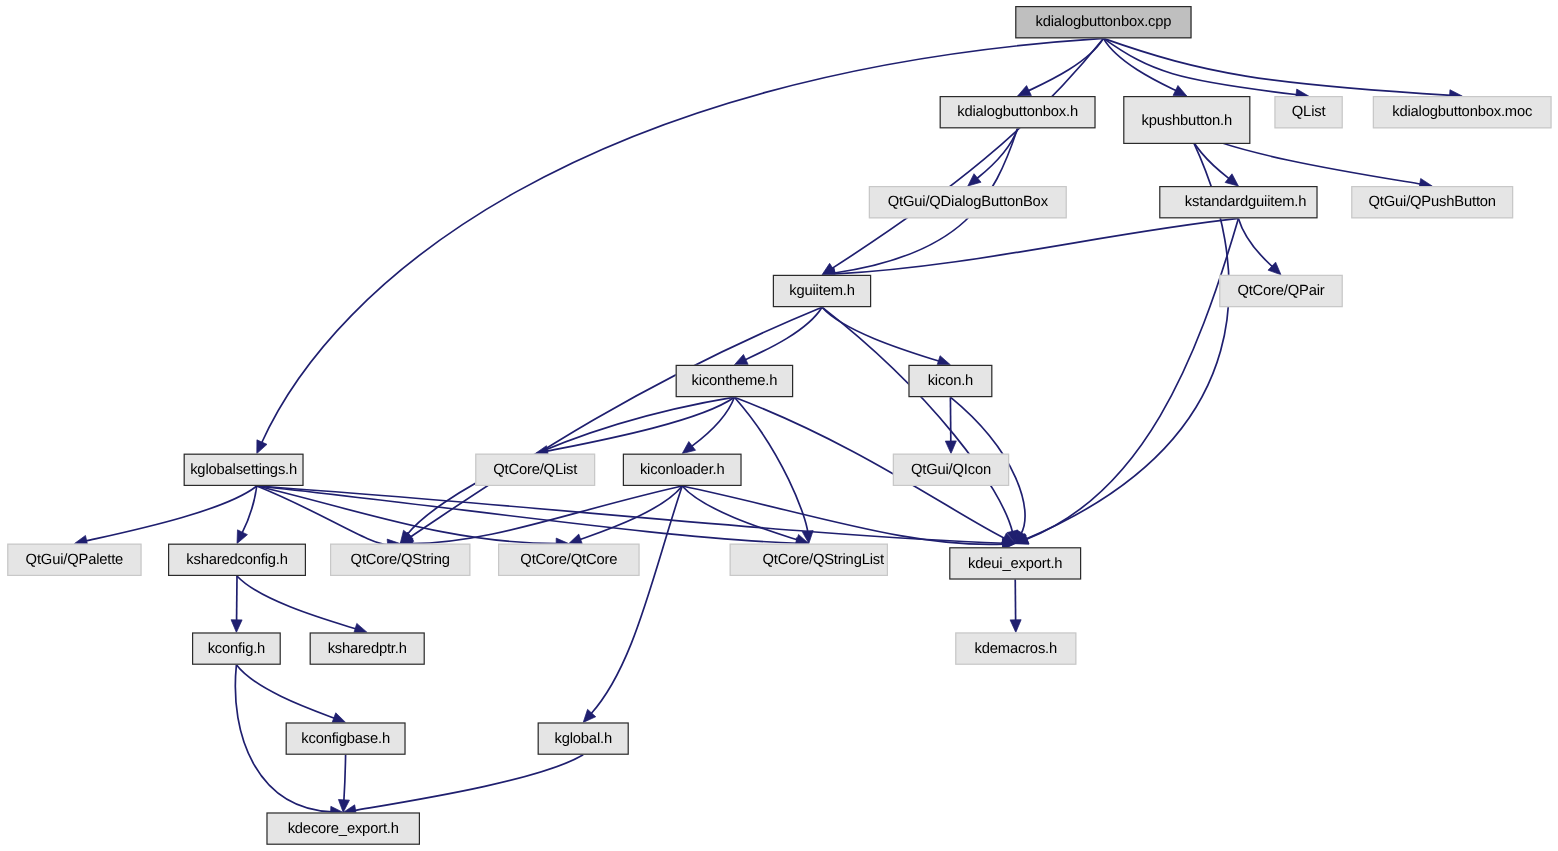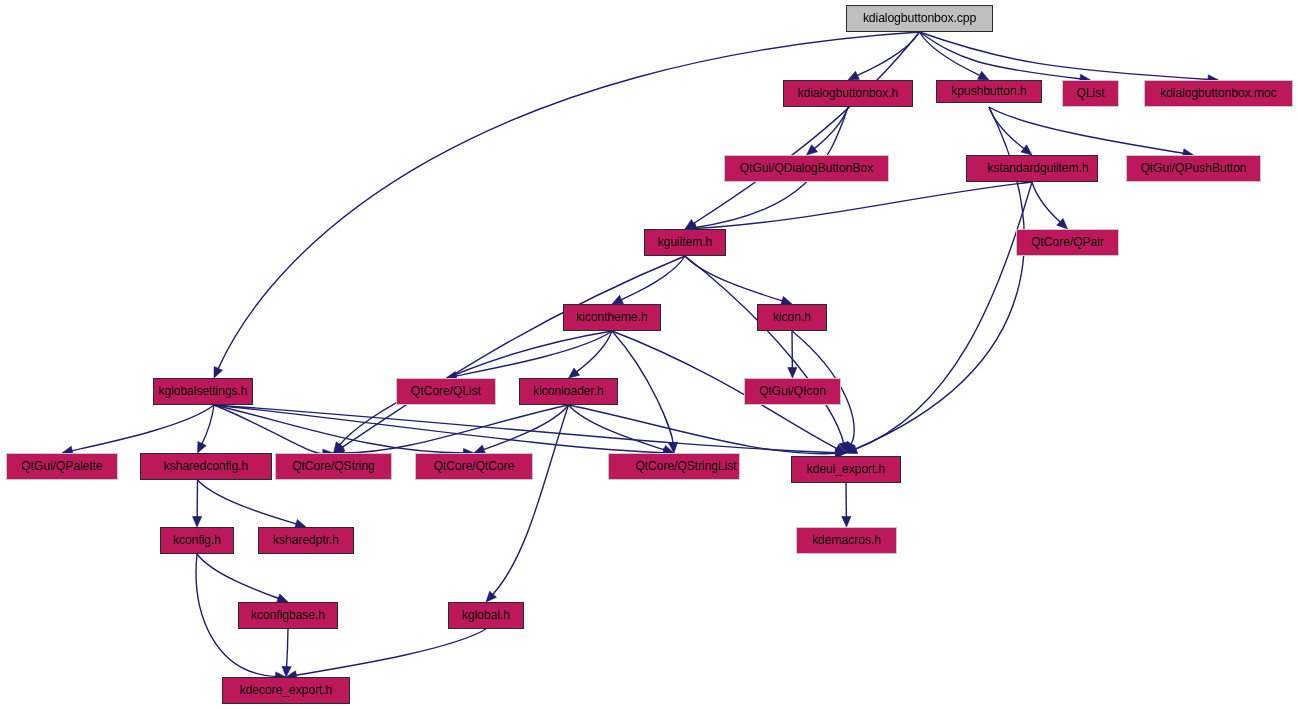--- a/index.html
+++ b/index.html
@@ -35,21 +35,21 @@
   .node-box {
     position: absolute;
     box-sizing: border-box;
     display: flex;
     align-items: center;
     justify-content: center;
     white-space: nowrap;
     font-size: 12.3px;
     line-height: 1;
     color: #000000;
-    background: #be185d;
+    background: #e5e5e5;
     letter-spacing: -0.15px;
   }
   .node-box.strong {
     border: 1.6px solid #2b2b2b;
   }
   .node-box.weak {
     border: 1px solid #c8c8c8;
   }
   .node-box.root {
     border: 1.6px solid #2b2b2b;
@@ -151,21 +151,21 @@
       <path class="edge-path" d="M 846 480 C 846.09 501.15 846.36 517.6 846.3629939178945 517.8010202014862"></path>
       <polygon class="edge-head" points="846.5,527 841.7441444635574,516.5696674014446 850.9431242620713,516.4326613193391"></polygon>
     </svg>
   <div id="node-layer">
       <div class="node-box root" style="left: 846px; top: 5px; width: 147px; height: 27px;">
         <span class="node-label">kdialogbuttonbox.cpp</span>
       </div>
       <div class="node-box strong" style="left: 783px; top: 80px; width: 130px; height: 27px;">
         <span class="node-label">kdialogbuttonbox.h</span>
       </div>
-      <div class="node-box strong" style="left: 936px; top: 80px; width: 106px; height: 23px; text-align: center;">
+      <div class="node-box strong" style="left: 936px; top: 80px; width: 106px; height: 40px; text-align: center;">
         <span class="node-label">kpushbutton.h</span>
       </div>
       <div class="node-box weak" style="left: 1062px; top: 80px; width: 57px; height: 27px;">
         <span class="node-label">QList</span>
       </div>
       <div class="node-box weak" style="left: 1144px; top: 80px; width: 149px; height: 27px;">
         <span class="node-label">kdialogbuttonbox.moc</span>
       </div>
       <div class="node-box weak" style="left: 724px; top: 155px; width: 165px; height: 27px;">
         <span class="node-label">QtGui/QDialogButtonBox</span>
@@ -196,21 +196,21 @@
       </div>
       <div class="node-box strong" style="left: 519px; top: 378px; width: 99px; height: 27px;">
         <span class="node-label">kiconloader.h</span>
       </div>
       <div class="node-box weak" style="left: 744px; top: 378px; width: 97px; height: 27px;">
         <span class="node-label">QtGui/QIcon</span>
       </div>
       <div class="node-box weak" style="left: 6px; top: 453px; width: 112px; height: 27px;">
         <span class="node-label">QtGui/QPalette</span>
       </div>
-      <div class="node-box strong" style="left: 140px; top: 453px; width: 132px; height: 27px;">
+      <div class="node-box strong" style="left: 140px; top: 453px; width: 115px; height: 27px;">
         <span class="node-label">ksharedconfig.h</span>
       </div>
       <div class="node-box weak" style="left: 275px; top: 453px; width: 117px; height: 27px; text-align: center;">
         <span class="node-label">QtCore/QString</span>
       </div>
       <div class="node-box weak" style="left: 415px; top: 453px; width: 118px; height: 27px;">
         <span class="node-label">QtCore/QtCore</span>
       </div>
       <div class="node-box weak" style="left: 608px; top: 453px; width: 132px; height: 27px; padding-left: 24px;">
         <span class="node-label">QtCore/QStringList</span>

